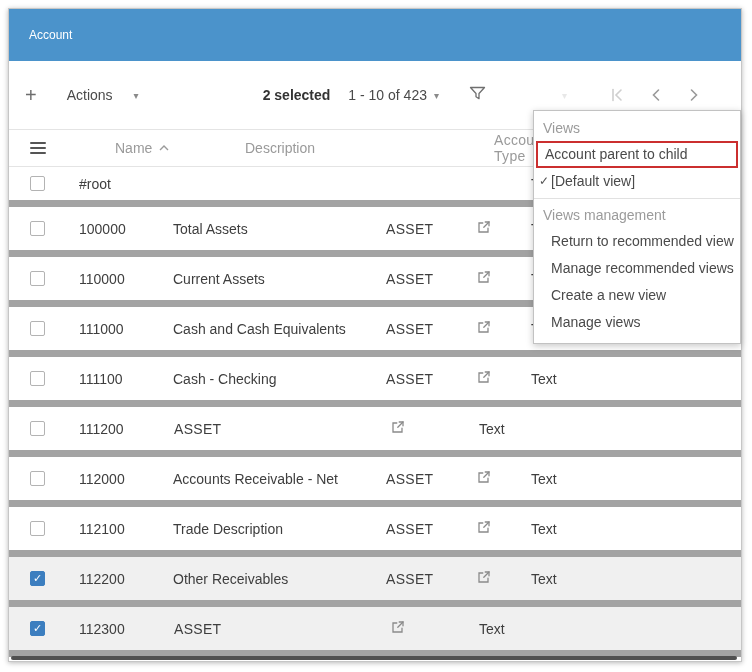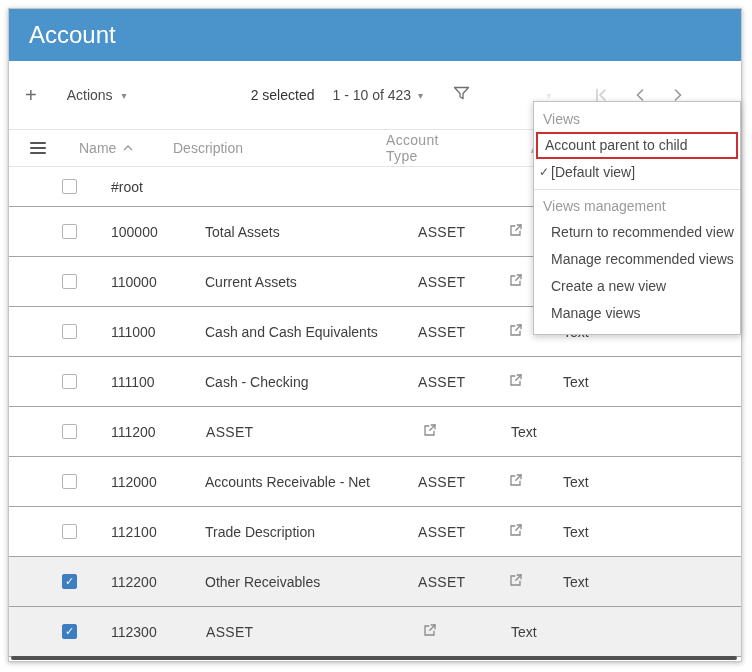--- a/index.html
+++ b/index.html
@@ -9,51 +9,51 @@
   .frame {
     position:absolute; left:8px; top:8px; width:734px; height:654px;
     background:#fff; border:1px solid #c6c6c6;
     box-shadow:0 1px 5px rgba(0,0,0,0.28);
   }
 
   
   .titlebar {
     height:52px; background:#4b93cb; color:#fff;
     display:flex; align-items:center; padding-left:20px;
-    font-size:24px; font-weight:400;
+    font-size:12px; font-weight:400;
   }
 
   
   .toolbar { height:68px; display:flex; align-items:center; background:#fff; }
   .toolbar button { background:transparent; border:none; font-family:inherit; cursor:pointer; }
   .tb-plus { margin-left:16px; font-size:20px; color:#6d6d6d; line-height:1; }
-  .tb-actions { margin-left:30px; font-size:14px; color:#4a4a4a; display:flex; align-items:center; gap:9px; }
+  .tb-actions { margin-left:30px; font-size:14px; color:#4a4a4a; display:flex; align-items:center; gap:21px; }
   .caret { font-size:10px; color:#8a8a8a; }
-  .tb-selected { margin-left:124px; font-size:14px; font-weight:normal; color:#333; }
+  .tb-selected { margin-left:124px; font-size:14px; font-weight:bold; color:#333; }
   .tb-range { margin-left:18px; font-size:14px; color:#4a4a4a; display:flex; align-items:center; gap:7px; }
   .tb-filter { margin-left:30px; display:flex; align-items:center; }
   .tb-view {
     margin-left:26px; background:#5e6b78; color:#fff; font-size:14px;
     padding:7px 12px; display:flex; align-items:center; gap:8px;
   }
   .tb-view .caret { color:#e8e8e8; }
   .pager { margin-left:30px; display:flex; align-items:center; gap:24px; }
   .pager button { display:flex; align-items:center; }
 
   
   .thead, .trow {
     display:grid;
     grid-template-columns:56px 94px 212px 86px 52px 1fr;
     align-items:center;
   }
   .thead {
     height:38px; color:#9a9a9a; font-size:14px;
-    border-top:1px solid #e4e4e4; border-bottom:1px solid #e4e4e4;
-  }
-  .trow { height:50px; font-size:14px; color:#3e3e3e; border-bottom:1px solid #a3a3a3; background:#fff;padding-left:32px; }
+    border-top:1px solid #e4e4e4; border-bottom:1px solid #e4e4e4;gap:36px;
+  }
+  .trow { height:50px; font-size:14px; color:#3e3e3e; border-bottom:7px solid #a3a3a3; background:#fff; }
   .trow.root { height:40px; }
   .trow.selected { background:#f0f0f0; }
 
   .c1 { padding-left:21px; }
   .c2 { padding-left:14px; }
   .c3 { padding-left:14px; }
   .c4 { padding-left:15px; letter-spacing:.3px; }
   .c5 { padding-left:20px; display:flex; align-items:center; }
   .c6 { padding-left:22px; }
 
@@ -64,21 +64,21 @@
 
   .checkbox {
     width:15px; height:15px; border:1px solid #b3b3b3; border-radius:2px;
     background:#fff; display:flex; align-items:center; justify-content:center;
     font-size:11px; color:#fff; cursor:pointer;
   }
   .checkbox.checked { background:#3c7ebf; border-color:#3c7ebf; }
 
   
   .menu {
-    position:absolute; top:92px; right:0; width:208px; z-index:20;
+    position:absolute; top:101px; right:0; width:208px; z-index:20;
     background:#fff; border:1px solid #c2c2c2;
     box-shadow:0 2px 7px rgba(0,0,0,0.22);
     padding:4px 0 7px; font-size:14px;
   }
   .menu-header { height:26px; line-height:26px; padding-left:9px; color:#9b9b9b; }
   .menu-item { height:27px; line-height:27px; padding-left:17px; color:#4a4a4a; cursor:pointer; position:relative; white-space:nowrap; }
   .menu-item.highlighted {
     border:2px solid #cb2f2f; margin:0 2px; height:27px; line-height:23px; padding-left:7px;
   }
   .menu-check { position:absolute; left:5px; color:#555; font-size:12px; }

